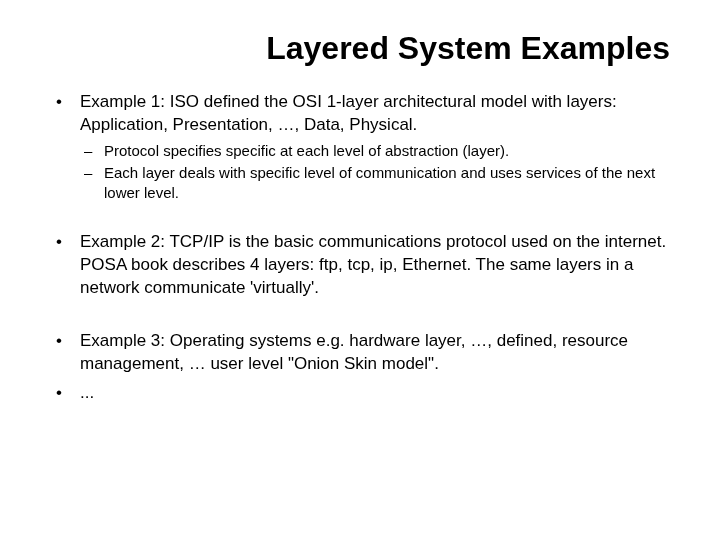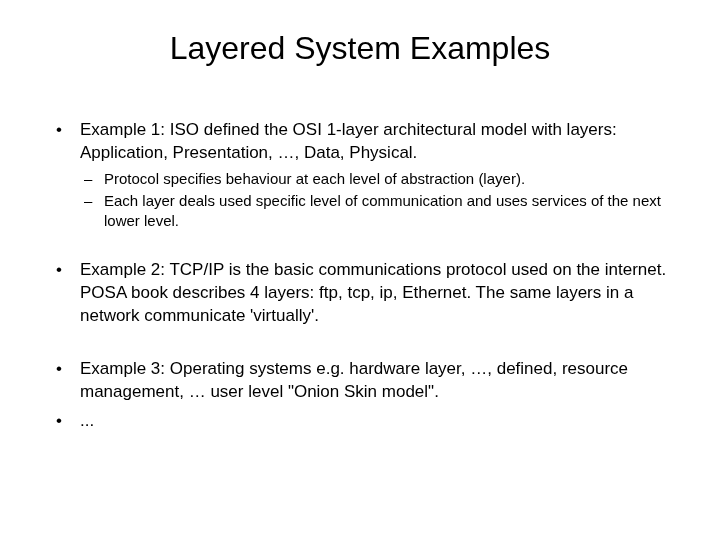--- a/index.html
+++ b/index.html
@@ -10,23 +10,23 @@
     body {
       width: 720px;
       height: 540px;
       background: #ffffff;
       font-family: Arial, Helvetica, sans-serif;
       color: #000000;
       padding: 30px 50px;
     }
     .title {
       font-size: 32px;
-      font-weight: normal;
-      text-align: center;
-      margin-bottom: 52px;
+      font-weight: bold;
+      text-align: right;
+      margin-bottom: 24px;
     }
     .bullet-level-1 {
       display: flex;
       margin-bottom: 4px;
       font-size: 17px;
       line-height: 1.35;
     }
     .bullet-level-1 .marker {
       width: 30px;
       flex-shrink: 0;
@@ -64,26 +64,26 @@
 
 <h1 class="title">Layered System Examples</h1>
 
 <div class="bullet-level-1">
   <span class="marker">•</span>
   <span class="content">Example 1: ISO defined the OSI 1-layer architectural model with layers: Application, Presentation, …, Data, Physical.</span>
 </div>
 
 <div class="bullet-level-2">
   <span class="marker">–</span>
-  <span class="content">Protocol specifies behaviour at each level of abstraction (layer).</span>
+  <span class="content">Protocol specifies specific at each level of abstraction (layer).</span>
 </div>
 
 <div class="bullet-level-2">
   <span class="marker">–</span>
-  <span class="content">Each layer deals used specific level of communication and uses services of the next lower level.</span>
+  <span class="content">Each layer deals with specific level of communication and uses services of the next lower level.</span>
 </div>
 
 <div class="group-spacer"></div>
 
 <div class="bullet-level-1">
   <span class="marker">•</span>
   <span class="content">Example 2: TCP/IP is the basic communications protocol used on the internet. POSA book describes 4 layers: ftp, tcp, ip, Ethernet. The same layers in a network communicate 'virtually'.</span>
 </div>
 
 <div class="group-spacer"></div>

